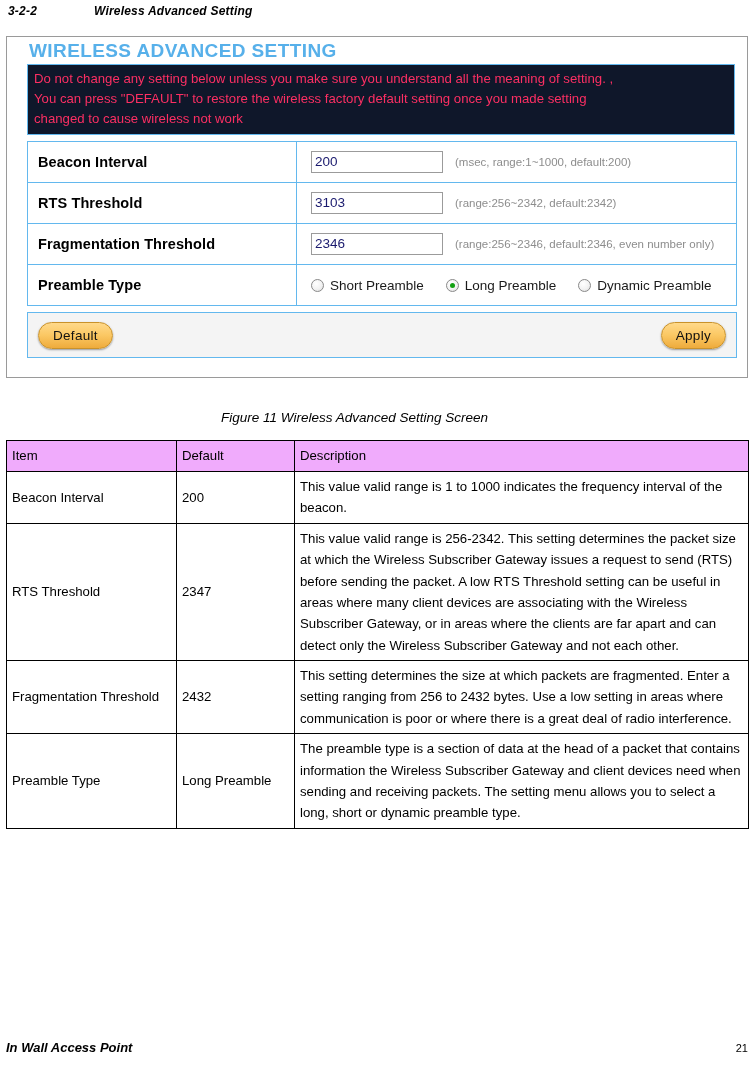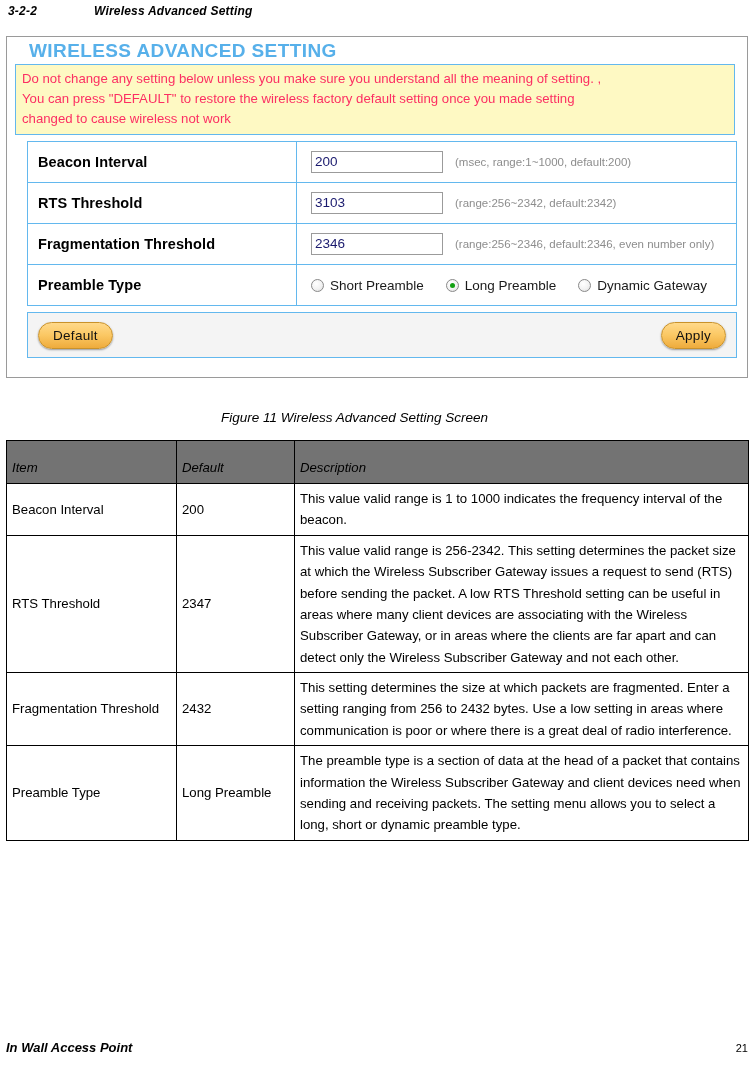--- a/index.html
+++ b/index.html
@@ -46,25 +46,25 @@
   }
   .shot-title {
     font-size: 19px;
     font-weight: bold;
     color: #57b0ea;
     letter-spacing: 0.4px;
     padding: 4px 0 3px 22px;
     line-height: 1.05;
   }
   .warn-box {
-    margin: 0 12px 0 8px;
+    margin: 0 12px 0 20px;
     border: 1px solid #63b8ee;
     box-sizing: border-box;
     padding: 4px 6px 5px 6px;
-    background: #fef9c3;
+    background: #0f172a;
   }
   .warn-box .line {
     color: #fc2f63;
     font-size: 13.2px;
     line-height: 1.52;
     white-space: nowrap;
   }
 
   
   .ftable {
@@ -195,25 +195,24 @@
   .dtable th, .dtable td {
     border: 1px solid #000;
     font-size: 13.2px;
     font-weight: normal;
     text-align: left;
     vertical-align: middle;
     padding: 4px 6px 4px 5px;
     line-height: 1.62;
   }
   .dtable thead th {
-    background: #737373;
+    background: #f0abfc;
     height: 24px;
-    padding-top: 15px;
+    padding-top: 3px;
     padding-bottom: 3px;
-    font-style: italic;
   }
   .dtable col.c1 { width: 170px; }
   .dtable col.c2 { width: 118px; }
   .dtable col.c3 { width: 454px; }
   .dtable td.desc { vertical-align: top; }
 
   
   .footer {
     position: absolute;
     left: 6px;
@@ -281,21 +280,21 @@
             <div class="radio-item">
               <span class="radio-dot"></span>
               <span class="radio-label">Short Preamble</span>
             </div>
             <div class="radio-item">
               <span class="radio-dot on"></span>
               <span class="radio-label">Long Preamble</span>
             </div>
             <div class="radio-item">
               <span class="radio-dot"></span>
-              <span class="radio-label">Dynamic Gateway</span>
+              <span class="radio-label">Dynamic Preamble</span>
             </div>
           </div>
         </td>
       </tr>
     </tbody>
   </table>
 
   <div class="btnbar">
     <div class="btn">Default</div>
     <div class="btn">Apply</div>

